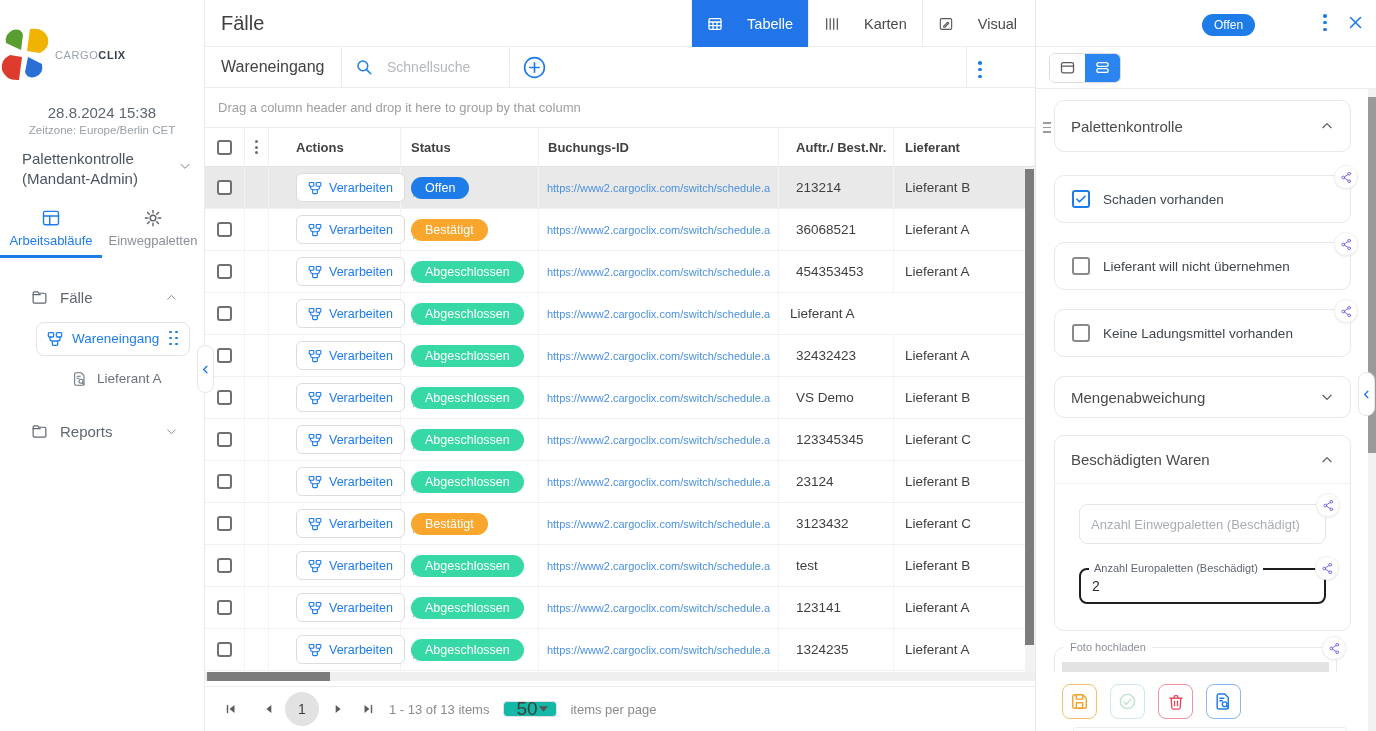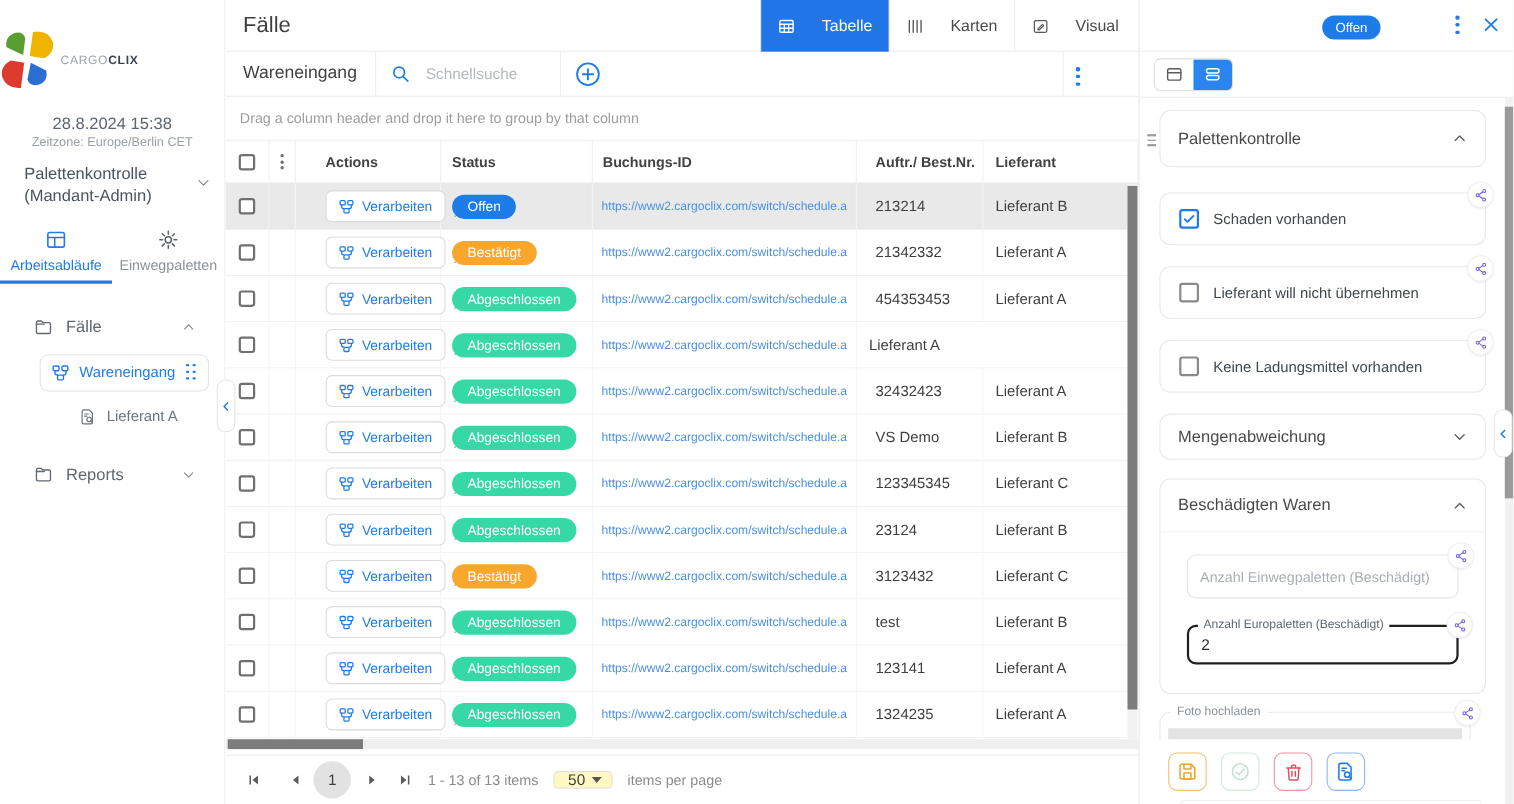--- a/index.html
+++ b/index.html
@@ -105,22 +105,22 @@
   .vscroll .thumb{position:absolute;top:2px;left:0;width:9px;height:476px;background:#7c7c7c;cursor:grab}
 
   .pager{position:absolute;left:0;top:686px;width:100%;height:45px;border-top:1px solid #ededed;
          display:flex;align-items:center;padding-left:19px;font-size:13px;color:#8a8a8a}
   .pg-btn{color:#5c5c5c;cursor:pointer}
   .pg-first{margin-right:24px}.pg-prev{margin-right:9px}
   .page-circle{width:34px;height:34px;border-radius:50%;background:#e2e2e2;color:#3f3f3f;font-size:14px;
                display:flex;align-items:center;justify-content:center;margin-right:12px;cursor:pointer}
   .pg-next{margin-right:16px}.pg-last{margin-right:14px}
   .pg-info{margin-right:14px}
-  .page-size{width:54px;height:16px;background:#fef9c3;border:1px solid #e3e3e3;border-radius:4px;
-             display:flex;align-items:center;padding-left:12px;color:#3f3f3f;font-size:14px;cursor:pointer}
+  .page-size{width:54px;height:16px;background:#14b8a6;border:1px solid #e3e3e3;border-radius:4px;
+             display:flex;align-items:center;padding-left:12px;color:#3f3f3f;font-size:19px;cursor:pointer}
   .page-size .caret{margin-left:auto;margin-right:8px}
   .pg-suffix{margin-left:13px}
 
   
   .panel{position:absolute;left:1035px;top:0;width:341px;height:731px;background:#fff;border-left:1px solid #e8e8e8;overflow:hidden}
   .panel-header{position:relative;height:47px;border-bottom:1px solid #ededed}
   .status-pill{position:absolute;left:166px;top:14px;background:#1e7ce8;color:#fff;font-size:12px;
                padding:4px 12px;border-radius:12px}
   .panel-header .kebab{position:absolute;left:287px;top:14px}
   .close-x{position:absolute;right:12px;top:14px;color:#1e7ce8;cursor:pointer}
@@ -421,21 +421,21 @@
         <span class="action-label">Verarbeiten</span>
       </button>
       <span class="action-more">..</span>
     </div>
     <div class="cell col-status">
             <span class="badge" style="background: rgb(248, 166, 44);">Bestätigt</span>
           </div>
     <div class="cell col-link">
             <a class="row-link">https://www2.cargoclix.com/switch/schedule.a</a>
           </div>
-    <div class="cell col-auftr">21342332</div>
+    <div class="cell col-auftr">36068521</div>
     <div class="cell col-lief">Lieferant A</div>
   </div>
         <div class="grid-row">
     <div class="cell col-check">
             <span class="cb"></span>
           </div>
     <div class="cell col-kebab"></div>
     <div class="cell col-actions">
       <button class="action-btn">
         <svg class="ic" width="14" height="14" viewBox="0 0 24 24" style="stroke-width:2">

